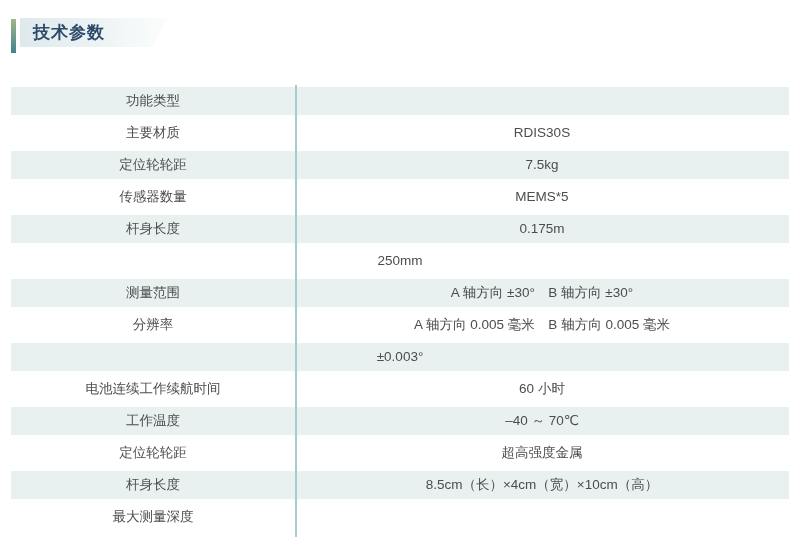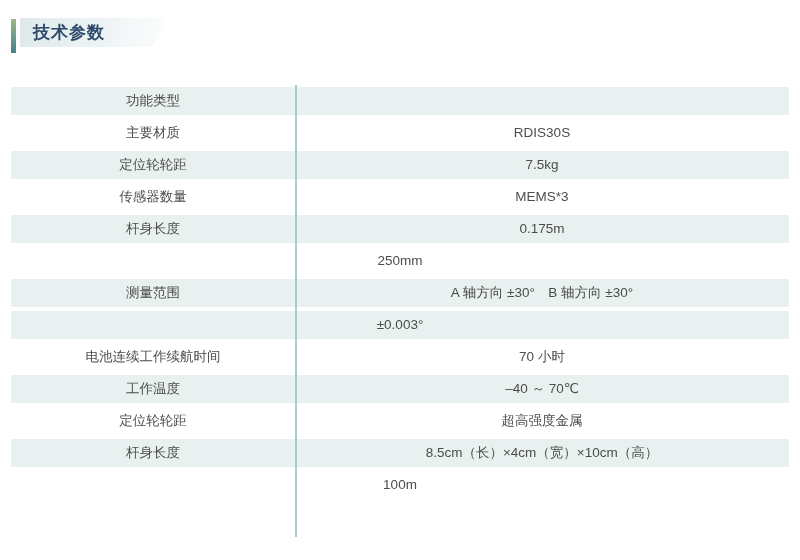--- a/index.html
+++ b/index.html
@@ -108,61 +108,65 @@
     <div class="cell value">RDIS30S</div>
   </div>
 
   <div class="row alt">
     <div class="cell label">定位轮轮距</div>
     <div class="cell value">7.5kg</div>
   </div>
 
   <div class="row">
     <div class="cell label">传感器数量</div>
-    <div class="cell value">MEMS*3</div>
+    <div class="cell value">MEMS*5</div>
   </div>
 
   <div class="row alt">
     <div class="cell label">杆身长度</div>
     <div class="cell value">0.175m</div>
   </div>
 
   <div class="row">
     <div class="cell value">250mm</div>
   </div>
 
   <div class="row alt">
     <div class="cell label">测量范围</div>
     <div class="cell value">A 轴方向 ±30°　B 轴方向 ±30°</div>
   </div>
 
+  <div class="row">
+    <div class="cell label">分辨率</div>
+    <div class="cell value">A 轴方向 0.005 毫米　B 轴方向 0.005 毫米</div>
+  </div>
 
   <div class="row alt">
     <div class="cell value">±0.003°</div>
   </div>
 
   <div class="row">
     <div class="cell label">电池连续工作续航时间</div>
-    <div class="cell value">70 小时</div>
+    <div class="cell value">60 小时</div>
   </div>
 
   <div class="row alt">
     <div class="cell label">工作温度</div>
     <div class="cell value">–40 ～ 70℃</div>
   </div>
 
   <div class="row">
     <div class="cell label">定位轮轮距</div>
     <div class="cell value">超高强度金属</div>
   </div>
 
   <div class="row alt">
     <div class="cell label">杆身长度</div>
     <div class="cell value">8.5cm（长）×4cm（宽）×10cm（高）</div>
   </div>
 
   <div class="row">
-    <div class="cell value">100m</div>
+    <div class="cell label">最大测量深度</div>
   </div>
 </div>
   </div>
 
 </div>
 
 </body></html>

